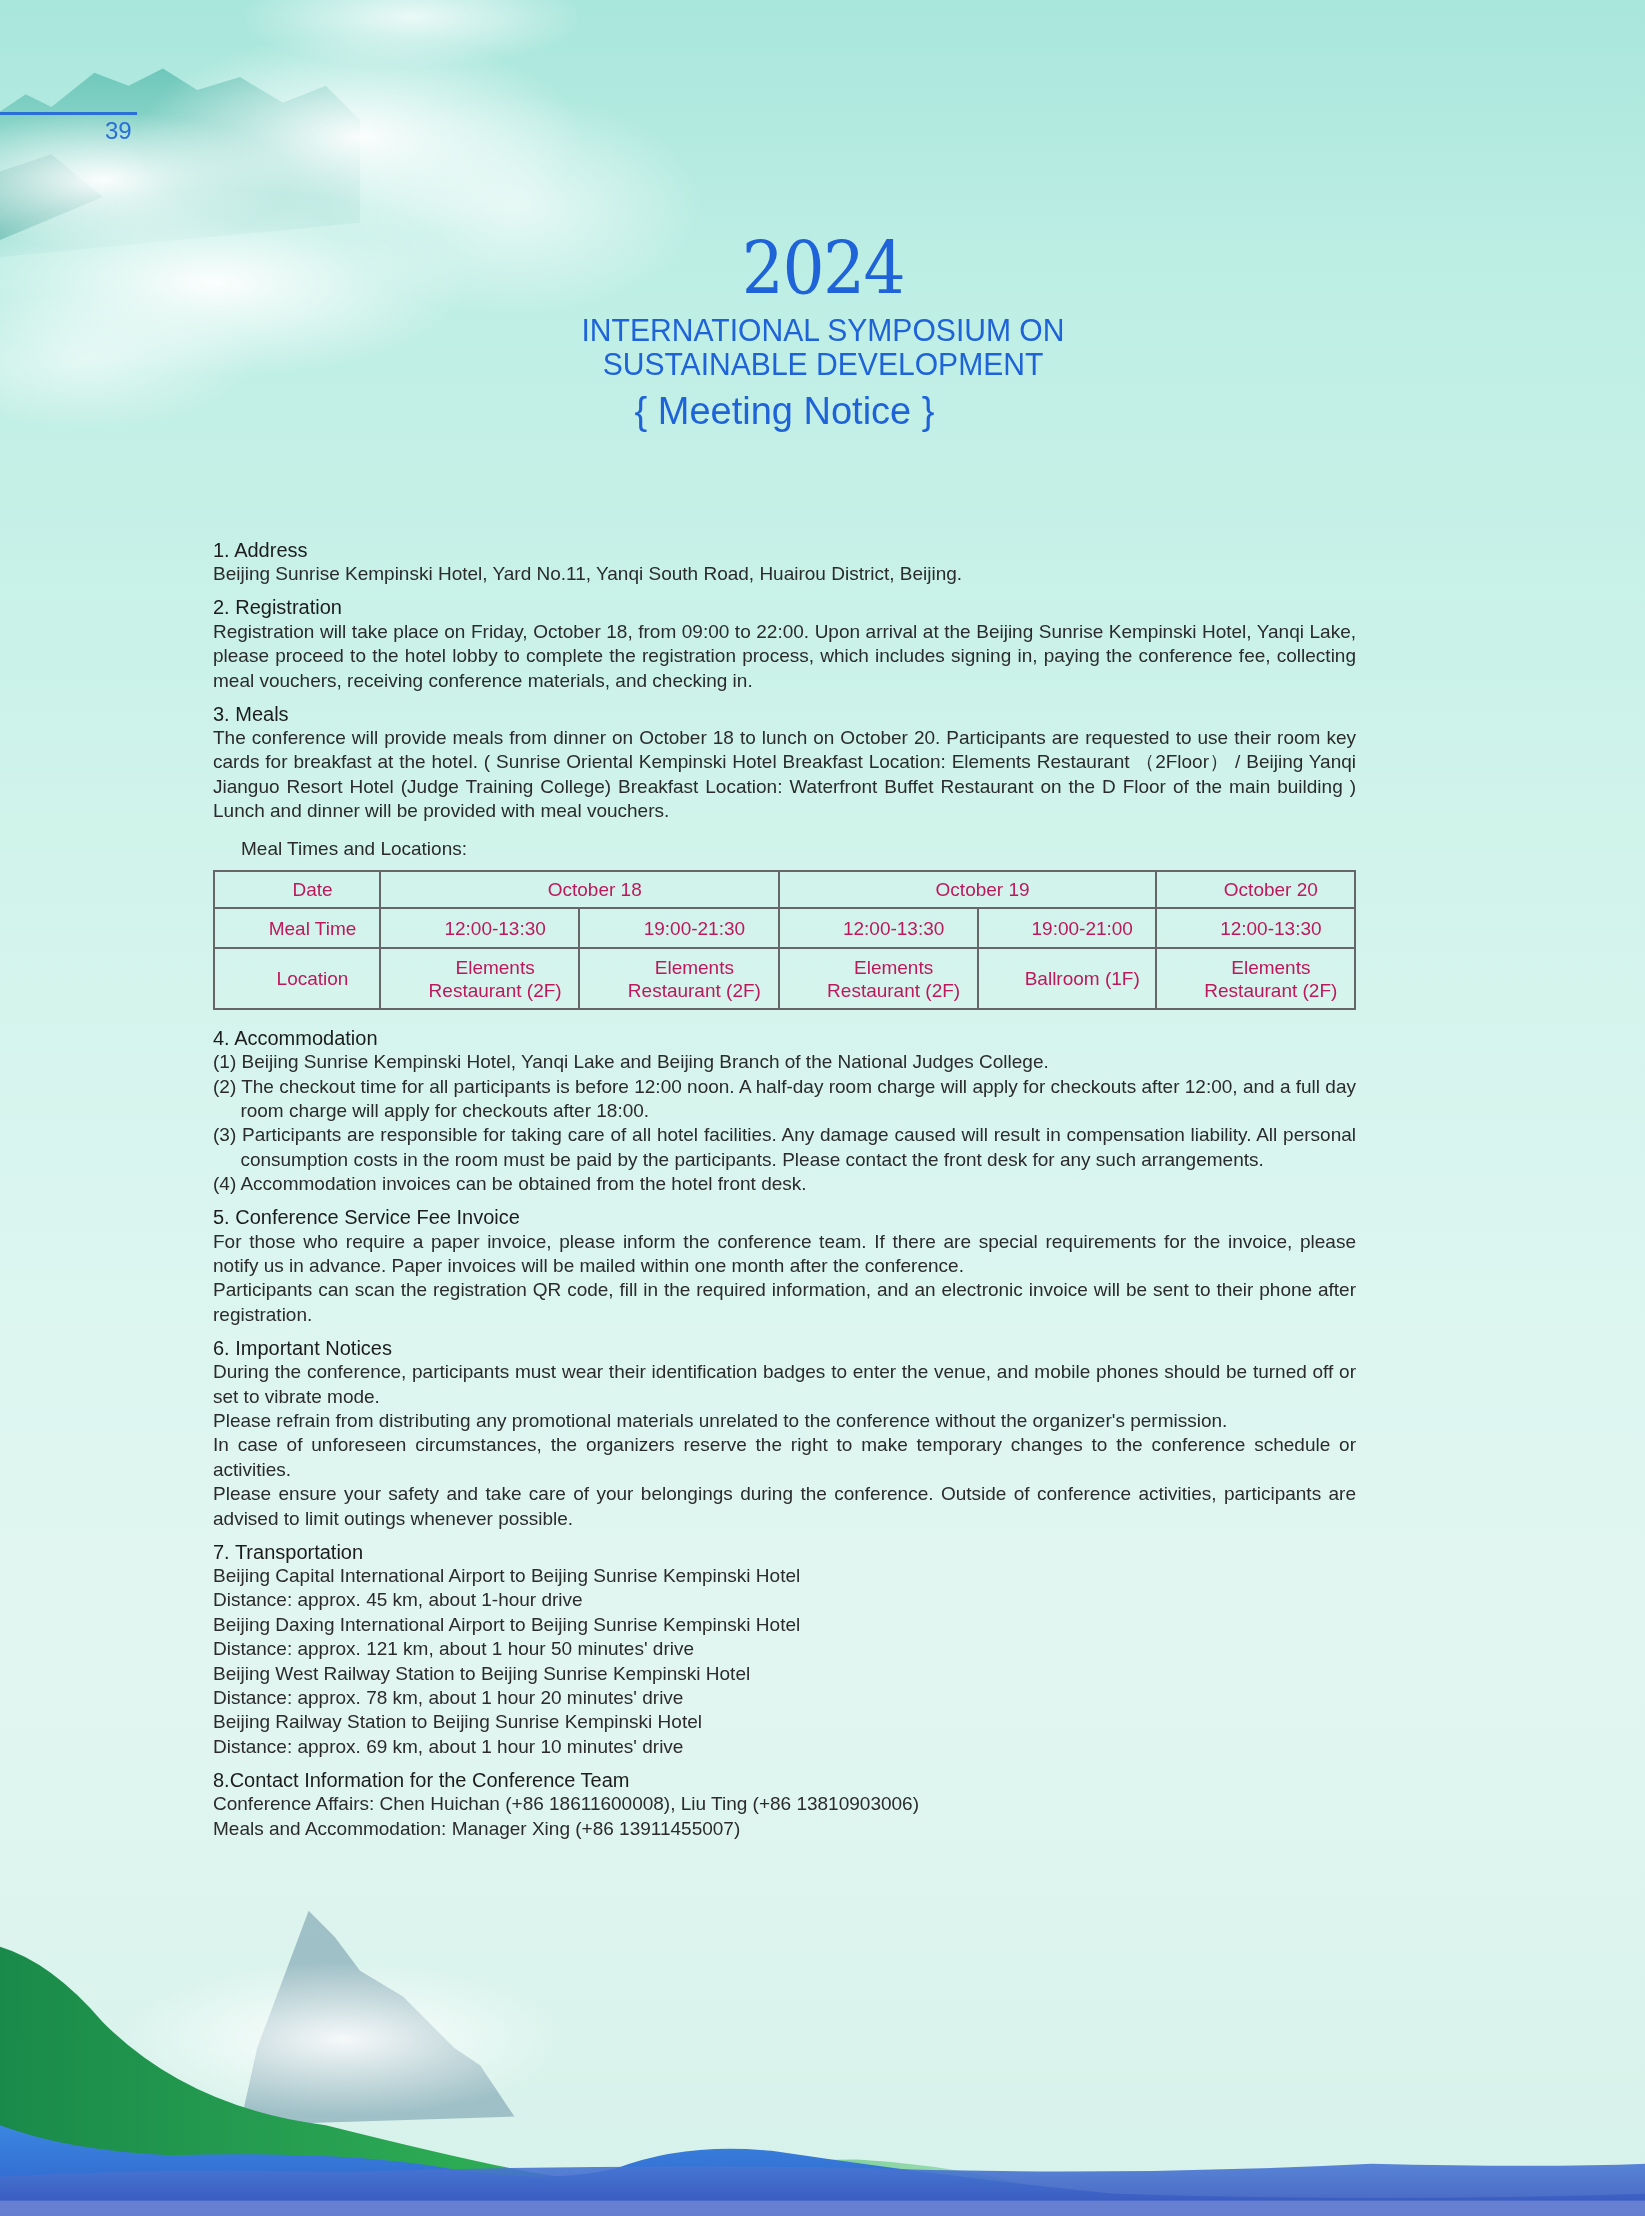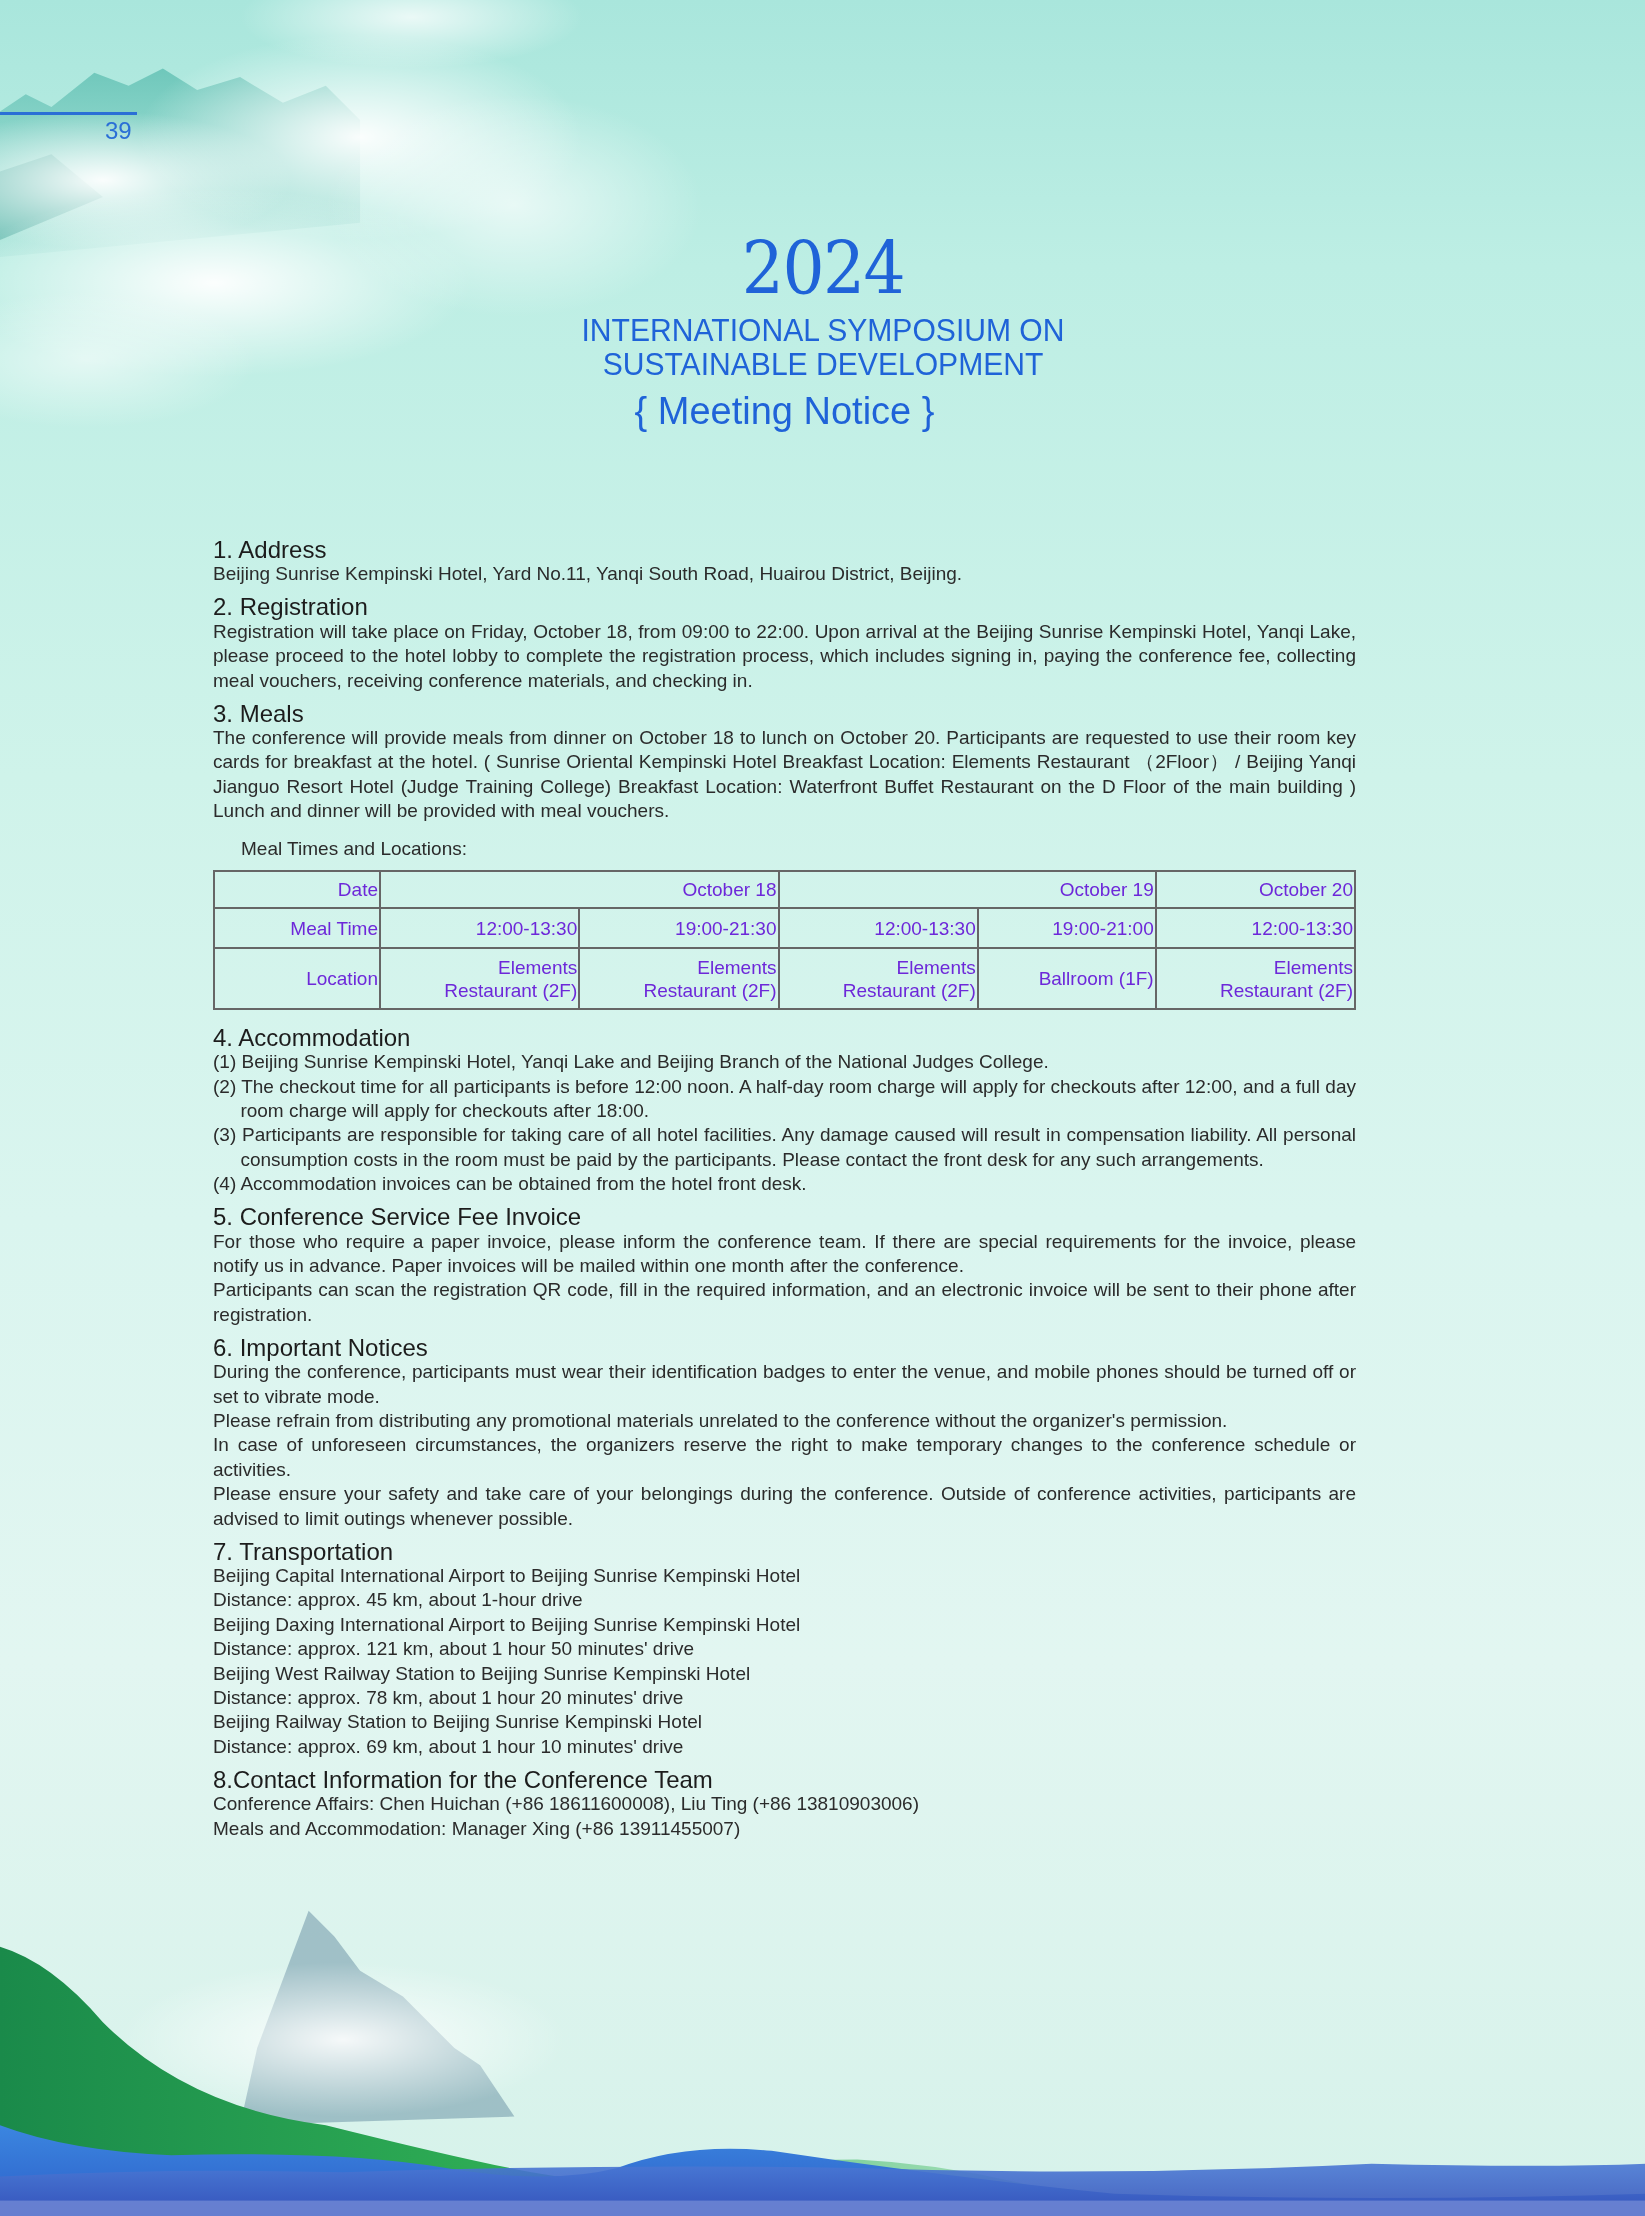--- a/index.html
+++ b/index.html
@@ -13,26 +13,26 @@
     .page-num-line { position: absolute; left: 0; top: 112px; width: 137px; height: 2.6px; background: #2a6fd6; }
     .page-num { position: absolute; left: 105px; top: 117px; font-size: 24px; color: #2a6fd6; }
     .header { position: absolute; left: 0; top: 231px; width: 1646px; text-align: center; color: #1f63d8; }
     .year { font-family: "DejaVu Serif", "Liberation Serif", serif; font-size: 72px; line-height: 77px; letter-spacing: -1.7px; transform: scaleX(0.92); }
     .title { font-family: "Liberation Sans", sans-serif; font-size: 32px; line-height: 34px; margin-top: 5.1px; transform: scaleX(0.94); }
     .subtitle-row { position: absolute; left: 213px; top: 386px; width: 1143px; height: 51px; display: flex; align-items: center; justify-content: center; color: #1f63d8; flex-direction: column; }
     .rule { flex: 1; height: 2.6px; background: #2a6fd6; }
     .subtitle { font-size: 38px; padding: 0 34px; white-space: nowrap; }
     .content { position: absolute; left: 213px; top: 538px; width: 1143px; font-size: 19px; line-height: 24.4px; color: #2b2b2b; }
     .section { margin-bottom: 8.6px; }
-    .heading { font-weight: normal; color: #1c1c1c; font-size: 24px; }
+    .heading { font-weight: normal; color: #1c1c1c; font-size: 20px; }
     .p { margin: 0; text-align: justify; }
     .indent { padding-left: 27.4px; text-indent: -27.4px; }
     .meal-label { margin-top: 13.7px; margin-bottom: 8.6px; margin-left: 28px; }
     table.meals { width: 1143px; border-collapse: collapse; margin-bottom: 15.4px; font-size: 19px; }
-    table.meals td { border: 2.6px solid #666; text-align: right; vertical-align: middle; line-height: 23px; color: #6d28d9; padding-left: 32px; }
+    table.meals td { border: 2.6px solid #666; text-align: center; vertical-align: middle; line-height: 23px; color: #be185d; padding-left: 32px; }
     table.meals tr.r1 td { height: 33px; }
     table.meals tr.r2 td { height: 36px; border-radius: 15px; }
     table.meals tr.r3 td { height: 57px; }
     .c-label { width: 131px; }
     .bottom-art { position: absolute; left: 0; top: 1868px; width: 1646px; height: 348px; }
   </style>
 </head>
 <body>
 
 <svg class="bg-layer" viewBox="0 0 1920 2586" preserveAspectRatio="none">

